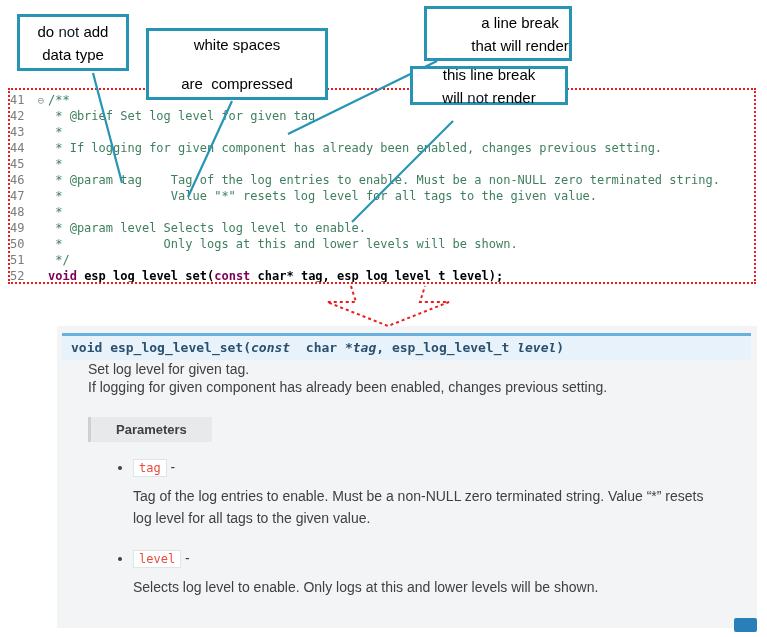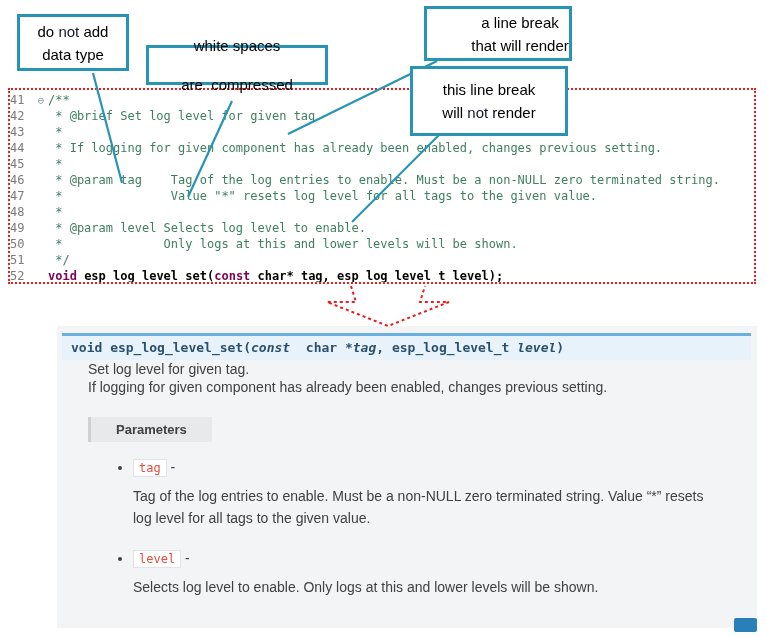--- a/index.html
+++ b/index.html
@@ -9,23 +9,23 @@
   
   .callout {
     position:absolute; z-index:5; background:#ffffff;
     border:3px solid #2794b3; display:flex; flex-direction:column;
     align-items:center; justify-content:center;
     font-size:15px; line-height:23px; color:#000; text-align:center;
     white-space:pre;
   }
   .callout .red { color:#0f172a; }
   #callout-0 { left:17px;  top:14px; width:112px; height:57px; }
-  #callout-1 { left:146px; top:45px; width:182px; height:40px;gap:16px; }
+  #callout-1 { left:146px; top:28px; width:182px; height:72px;gap:16px; }
   #callout-2 { left:424px; top:6px;  width:148px; height:55px;padding-left:44px; }
-  #callout-3 { left:410px; top:66px; width:158px; height:70px; }
+  #callout-3 { left:410px; top:66px; width:158px; height:39px; }
 
   
   .overlay { position:absolute; left:0; top:0; z-index:3; pointer-events:none; }
 
   
   .code-box {
     position:absolute; left:8px; top:88px; width:748px; height:196px;
     border:2px dotted #ea1c1c; background:#ffffff; z-index:1;
     font-family:"DejaVu Sans Mono", monospace; font-size:12px;
     padding-top:2px; overflow:hidden;

